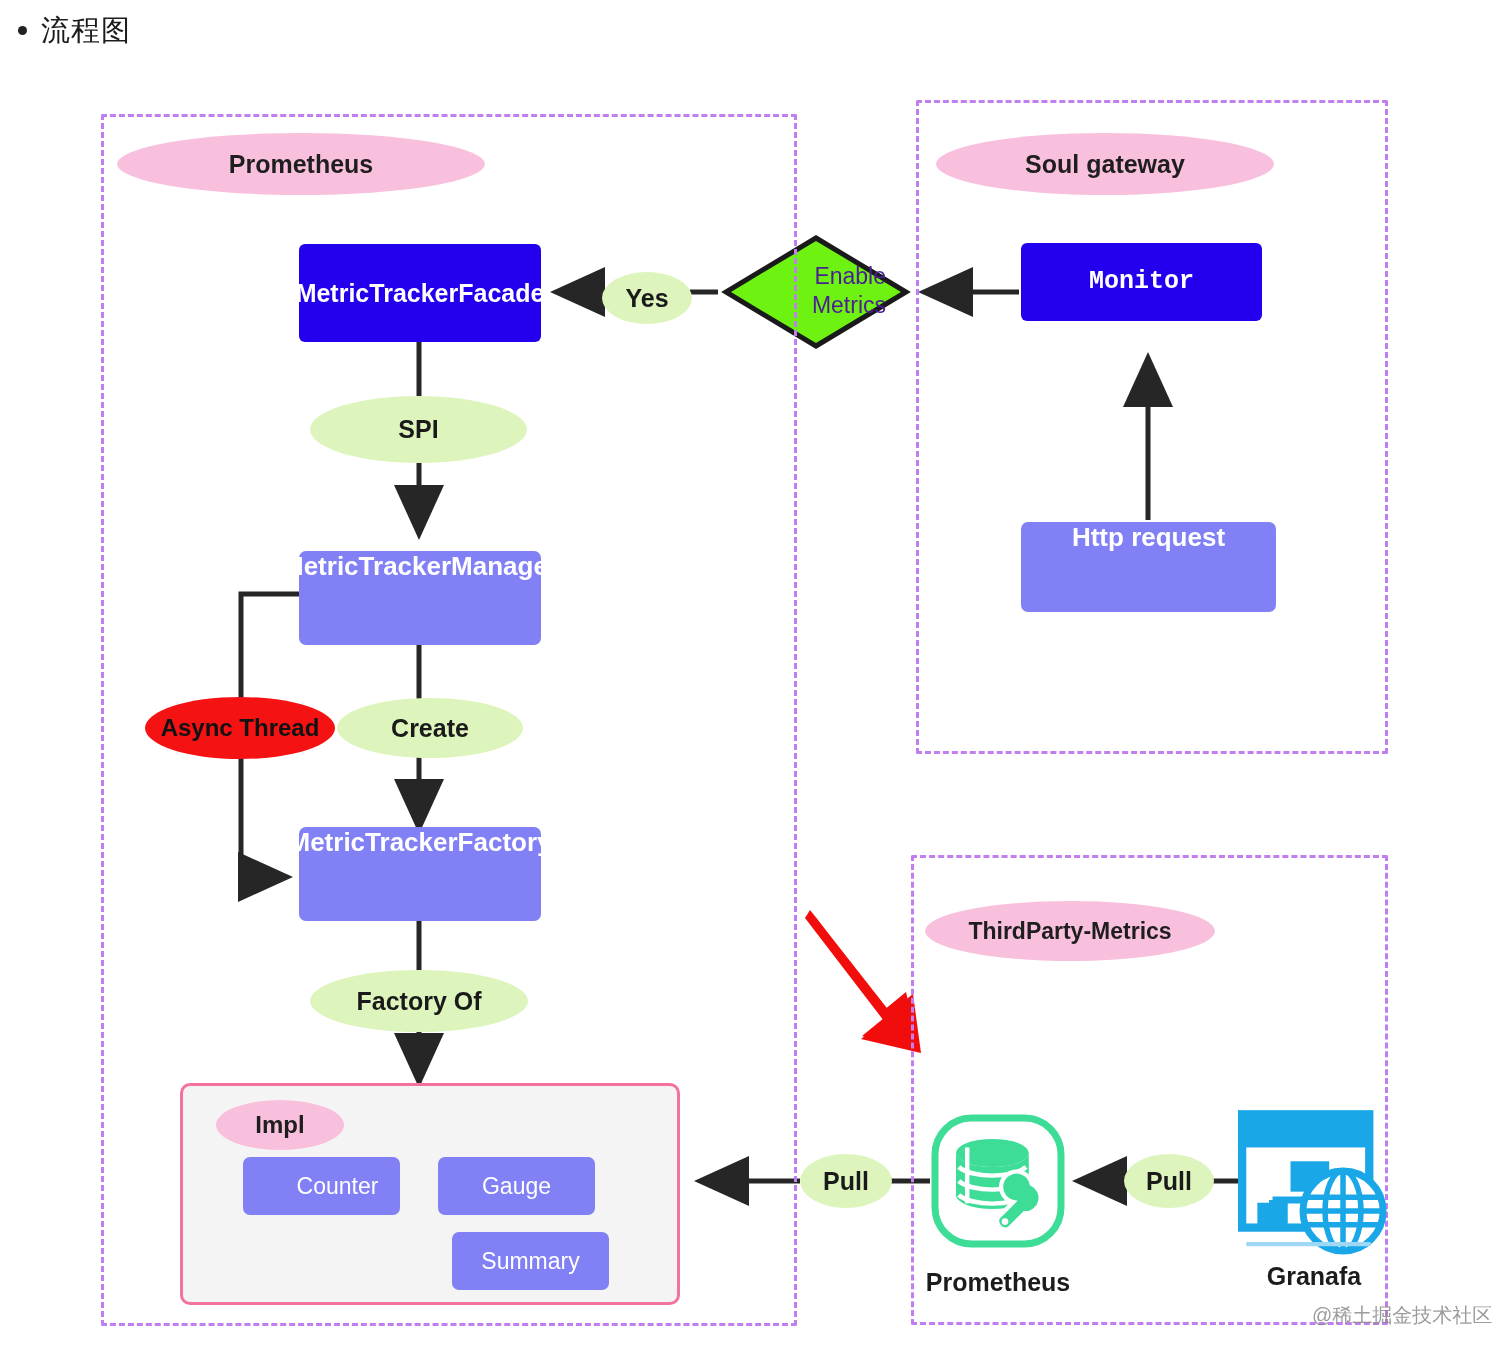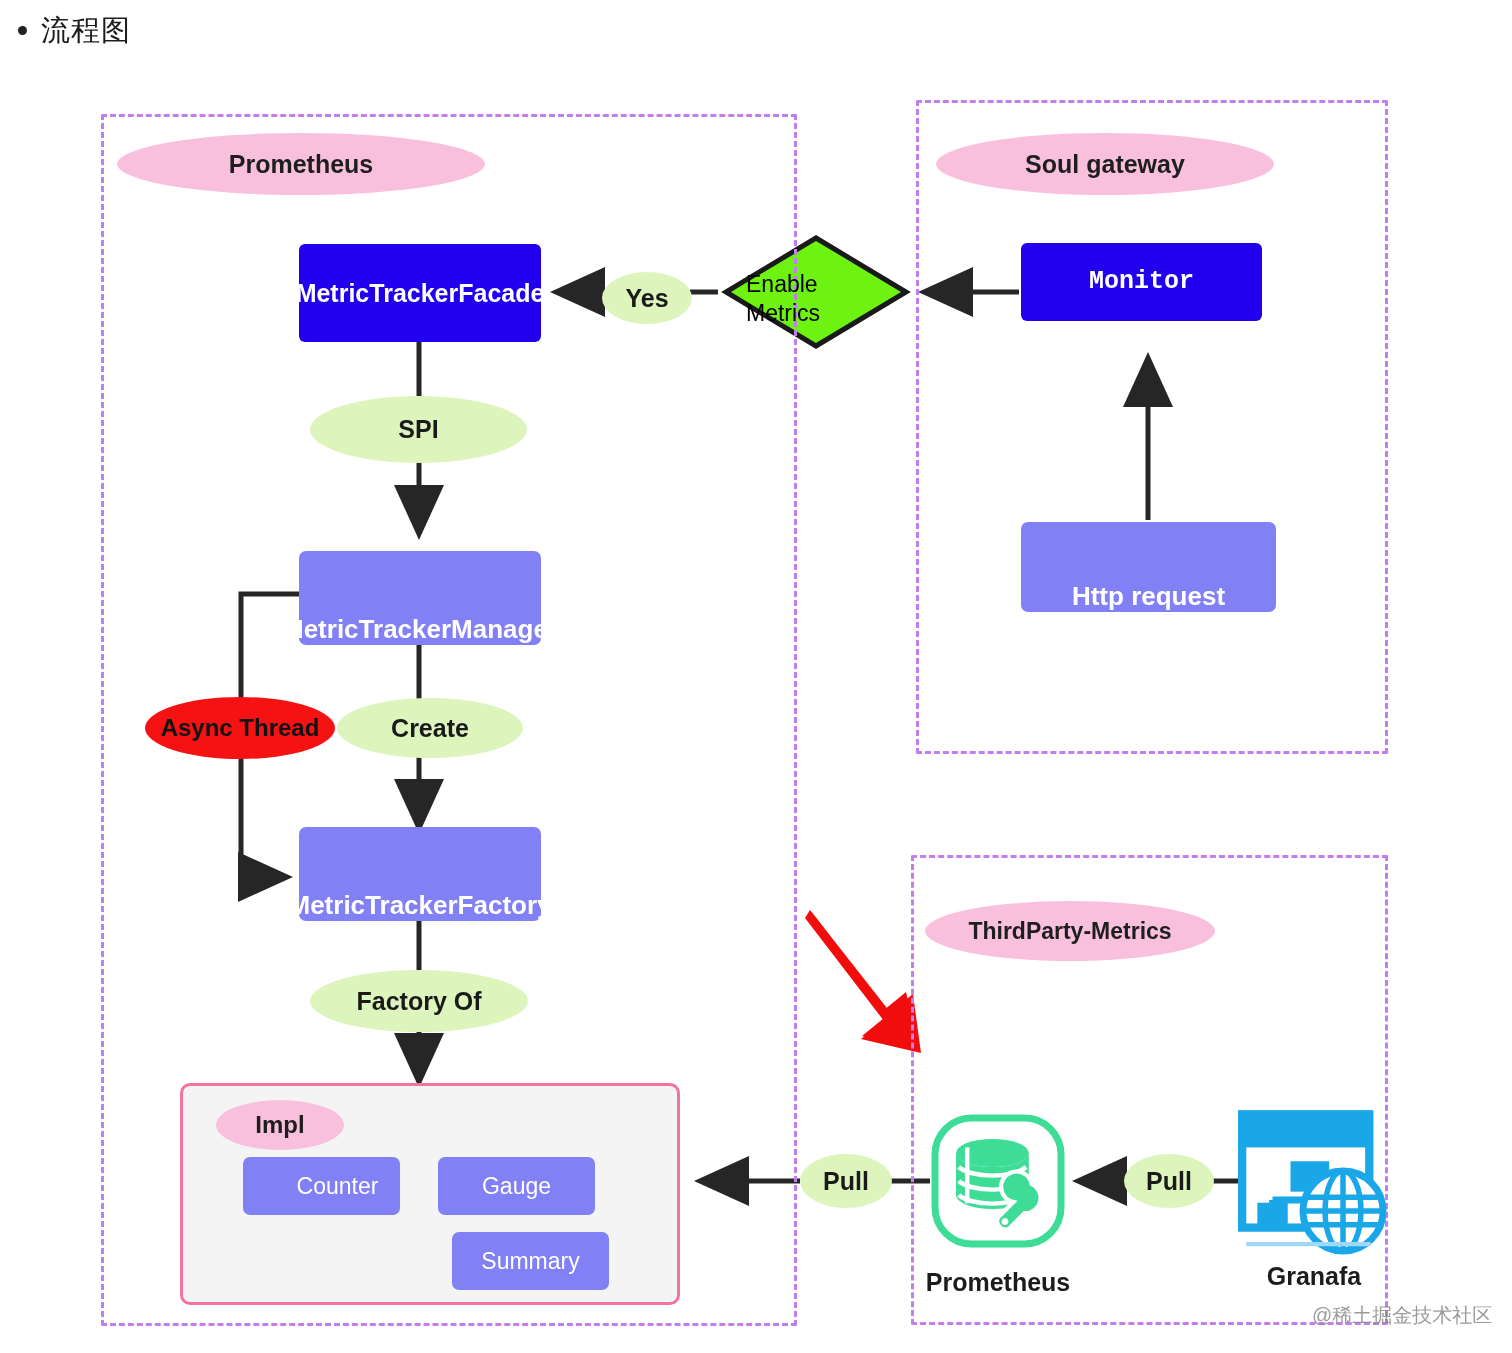--- a/index.html
+++ b/index.html
@@ -23,21 +23,21 @@
   
   .pill{border-radius:50%;background:#f9c0dd;display:flex;align-items:center;
         justify-content:center;color:#1e1e1e;font-weight:bold;}
   .pill-lg{font-size:25px;}
 
   
   .box-blue{background:#2200ee;border-radius:6px;display:flex;align-items:center;
             justify-content:center;text-align:center;color:#ffffff;font-weight:bold;
             font-size:25px;line-height:1.15;}
   
-  .box-peri{background:#8280f5;border-radius:7px;display:flex;align-items:flex-end;
+  .box-peri{background:#8280f5;border-radius:7px;display:flex;align-items:flex-start;
             justify-content:center;text-align:center;color:#ffffff;font-weight:bold;
             font-size:26px;line-height:1.18;}
   .box-peri-sm{background:#8280f5;border-radius:7px;display:flex;align-items:center;
                justify-content:center;text-align:center;color:#ffffff;font-size:23px;}
 
   
   .elli-green{border-radius:50%;background:#ddf5bc;display:flex;align-items:center;
               justify-content:center;color:#1a1a1a;font-weight:bold;font-size:25px;}
   .elli-red{border-radius:50%;background:#f51212;display:flex;align-items:center;
             justify-content:center;color:#121212;font-weight:bold;font-size:24px;}
@@ -156,22 +156,22 @@
     <span>Gauge</span>
   </div>
   <div class="abs box-peri-sm" style="left:452px;top:1232px;width:157px;height:58px;">
     <span>Summary</span>
   </div>
 
   <div class="abs elli-green" style="left:602px;top:272px;width:90px;height:52px;font-size:25px;">
     <span>Yes</span>
   </div>
 
-  <div class="abs" style="left:746px;top:262px;width:140px;height:64px;text-align:left;
-              color:#000000;font-size:23px;line-height:1.28;margin-top:8px;">
+  <div class="abs" style="left:746px;top:262px;width:140px;height:64px;text-align:right;
+              color:#4c1d95;font-size:23px;line-height:1.28;">
     <div>Enable</div>
     <div>Metrics</div>
   </div>
 
   <div class="abs box-blue" style="left:1021px;top:243px;width:241px;height:78px;font-family:Liberation Mono, monospace;">
     <span>Monitor</span>
   </div>
 
   <div class="abs box-peri" style="left:1021px;top:522px;width:255px;height:90px;">
     <span>Http request</span>

